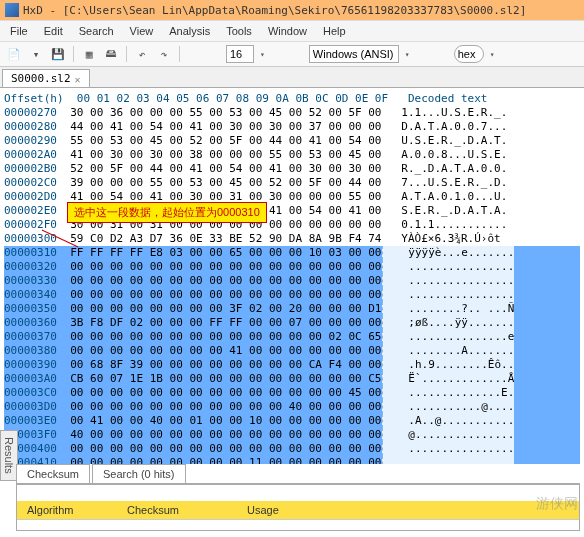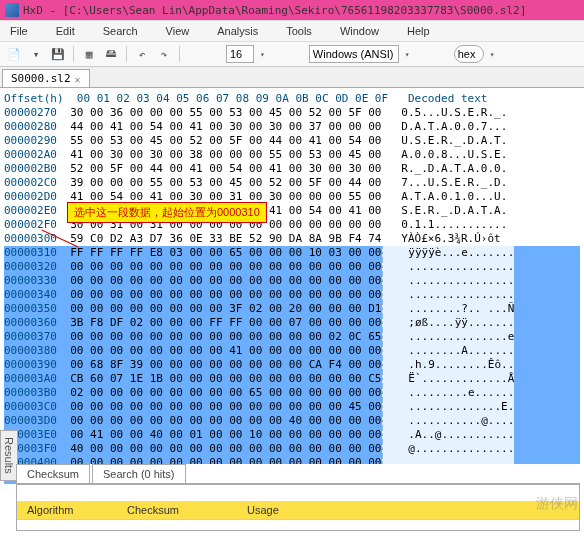--- a/index.html
+++ b/index.html
@@ -1,20 +1,20 @@
 <!DOCTYPE html>
 <html><head>
 <meta charset="utf-8">
 <style>
 * { margin: 0; padding: 0; box-sizing: border-box; font-family: Consolas, monospace; font-size: 11px; }
 body { background: #fff; width: 584px; height: 537px; overflow: hidden; position: relative; }
-.titlebar { background: #ec4899; border-bottom: 1px solid #ddd; padding: 3px 5px; display: flex; align-items: center; gap: 4px; }
+.titlebar { background: #fdba74; border-bottom: 1px solid #ddd; padding: 3px 5px; display: flex; align-items: center; gap: 4px; }
 .titlebar .icon-app { width: 14px; height: 14px; background: linear-gradient(135deg,#4a90d9,#2c5aa0); }
 .title-txt { color: #333; font-size: 11px; }
-.menubar { display: flex; gap: 16px; padding: 2px 4px; border-bottom: 1px solid #ddd; background: #f5f5f5; }
+.menubar { display: flex; gap: 4px; padding: 2px 4px; border-bottom: 1px solid #ddd; background: #f5f5f5; }
 .menubar span { padding: 2px 6px; color: #333; font-family: Arial, sans-serif; }
 .toolbar { display: flex; gap: 4px; padding: 3px 5px; border-bottom: 1px solid #ccc; background: #f8f8f8; align-items: center; }
 .tbtn { width: 18px; height: 18px; border: 1px solid transparent; display: flex; align-items: center; justify-content: center; color: #555; }
 .sep { width: 1px; height: 16px; background: #ccc; margin: 0 2px; }
 .inpbox { height: 18px; border: 1px solid #aaa; padding: 0 3px; background: #fff; font-family: Arial; margin-left: 40px; }
 .dd { display: flex; align-items: center; }
 .dd::after { content: "▾"; margin-left: 2px; color: #555; font-size: 8px; }
 .tabstrip { display: flex; border-bottom: 1px solid #aaa; background: #f0f0f0; padding: 2px 2px 0; }
 .tab { padding: 2px 8px; background: #fff; border: 1px solid #aaa; border-bottom: none; margin-right: 11px; position: relative; display: flex; gap: 4px; align-items: flex-end; }
 .tab .close { color: #888; font-size: 10px; }
@@ -83,41 +83,40 @@
     <span>S0000.sl2</span>
     <span class="close">✕</span>
   </div>
 </div>
 
 <div class="hex-area">
   <div class="callout">选中这一段数据，起始位置为0000310</div>
   <div class="callout-line"></div>
   <div class="hex-row hdr-row"><span class="offset">Offset(h)</span>  <span>00 01 02 03 04 05 06 07 08 09 0A 0B 0C 0D 0E 0F</span>   <span>Decoded text</span></div>
   <div id="hex-body">
-      <div class="hex-row"><span class="offset">00000270</span><span class="hex-bytes">  30 00 36 00 00 00 55 00 53 00 45 00 52 00 5F 00</span><span class="decoded">   0.5...U.S.E.R._.</span></div>
+      <div class="hex-row"><span class="offset">00000270</span><span class="hex-bytes">  30 00 36 00 00 00 55 00 53 00 45 00 52 00 5F 00</span><span class="decoded">   1.1...U.S.E.R._.</span></div>
       <div class="hex-row"><span class="offset">00000280</span><span class="hex-bytes">  44 00 41 00 54 00 41 00 30 00 30 00 37 00 00 00</span><span class="decoded">   D.A.T.A.0.0.7...</span></div>
       <div class="hex-row"><span class="offset">00000290</span><span class="hex-bytes">  55 00 53 00 45 00 52 00 5F 00 44 00 41 00 54 00</span><span class="decoded">   U.S.E.R._.D.A.T.</span></div>
       <div class="hex-row"><span class="offset">000002A0</span><span class="hex-bytes">  41 00 30 00 30 00 38 00 00 00 55 00 53 00 45 00</span><span class="decoded">   A.0.0.8...U.S.E.</span></div>
       <div class="hex-row"><span class="offset">000002B0</span><span class="hex-bytes">  52 00 5F 00 44 00 41 00 54 00 41 00 30 00 30 00</span><span class="decoded">   R._.D.A.T.A.0.0.</span></div>
       <div class="hex-row"><span class="offset">000002C0</span><span class="hex-bytes">  39 00 00 00 55 00 53 00 45 00 52 00 5F 00 44 00</span><span class="decoded">   7...U.S.E.R._.D.</span></div>
       <div class="hex-row"><span class="offset">000002D0</span><span class="hex-bytes">  41 00 54 00 41 00 30 00 31 00 30 00 00 00 55 00</span><span class="decoded">   A.T.A.0.1.0...U.</span></div>
       <div class="hex-row"><span class="offset">000002E0</span><span class="hex-bytes">  53 00 45 00 52 00 5F 00 44 00 41 00 54 00 41 00</span><span class="decoded">   S.E.R._.D.A.T.A.</span></div>
       <div class="hex-row"><span class="offset">000002F0</span><span class="hex-bytes">  30 00 31 00 31 00 00 00 00 00 00 00 00 00 00 00</span><span class="decoded">   0.1.1...........</span></div>
       <div class="hex-row"><span class="offset">00000300</span><span class="hex-bytes">  59 C0 D2 A3 D7 36 0E 33 BE 52 90 DA 8A 9B F4 74</span><span class="decoded">   YÀÒ£×6.3¾R.Ú›ôt</span></div>
       <div class="hex-row select-blue"><span class="offset">00000310</span><span class="hex-bytes">  FF FF FF FF E8 03 00 00 65 00 00 00 10 03 00 00</span><span class="decoded decoded-pane">   ÿÿÿÿè...e.......</span></div>
       <div class="hex-row select-blue"><span class="offset">00000320</span><span class="hex-bytes">  00 00 00 00 00 00 00 00 00 00 00 00 00 00 00 00</span><span class="decoded decoded-pane">   ................</span></div>
       <div class="hex-row select-blue"><span class="offset">00000330</span><span class="hex-bytes">  00 00 00 00 00 00 00 00 00 00 00 00 00 00 00 00</span><span class="decoded decoded-pane">   ................</span></div>
       <div class="hex-row select-blue"><span class="offset">00000340</span><span class="hex-bytes">  00 00 00 00 00 00 00 00 00 00 00 00 00 00 00 00</span><span class="decoded decoded-pane">   ................</span></div>
       <div class="hex-row select-blue"><span class="offset">00000350</span><span class="hex-bytes">  00 00 00 00 00 00 00 00 3F 02 00 20 00 00 00 D1</span><span class="decoded decoded-pane">   ........?.. ...Ñ</span></div>
       <div class="hex-row select-blue"><span class="offset">00000360</span><span class="hex-bytes">  3B F8 DF 02 00 00 00 FF FF 00 00 07 00 00 00 00</span><span class="decoded decoded-pane">   ;øß....ÿÿ.......</span></div>
       <div class="hex-row select-blue"><span class="offset">00000370</span><span class="hex-bytes">  00 00 00 00 00 00 00 00 00 00 00 00 00 02 0C 65</span><span class="decoded decoded-pane">   ...............e</span></div>
       <div class="hex-row select-blue"><span class="offset">00000380</span><span class="hex-bytes">  00 00 00 00 00 00 00 00 41 00 00 00 00 00 00 00</span><span class="decoded decoded-pane">   ........A.......</span></div>
       <div class="hex-row select-blue"><span class="offset">00000390</span><span class="hex-bytes">  00 68 8F 39 00 00 00 00 00 00 00 00 CA F4 00 00</span><span class="decoded decoded-pane">   .h.9........Êô..</span></div>
       <div class="hex-row select-blue"><span class="offset">000003A0</span><span class="hex-bytes">  CB 60 07 1E 1B 00 00 00 00 00 00 00 00 00 00 C5</span><span class="decoded decoded-pane">   Ë`.............Å</span></div>
-      <div class="hex-row select-blue"><span class="offset">000003B0</span><span class="hex-bytes">  02 00 00 00 00 00 00 00 00 65 00 00 00 00 00 00</span><span class="decoded decoded-pane">   .........e......</span></div>
       <div class="hex-row select-blue"><span class="offset">000003C0</span><span class="hex-bytes">  00 00 00 00 00 00 00 00 00 00 00 00 00 00 45 00</span><span class="decoded decoded-pane">   ..............E.</span></div>
       <div class="hex-row select-blue"><span class="offset">000003D0</span><span class="hex-bytes">  00 00 00 00 00 00 00 00 00 00 00 40 00 00 00 00</span><span class="decoded decoded-pane">   ...........@....</span></div>
       <div class="hex-row select-blue"><span class="offset">000003E0</span><span class="hex-bytes">  00 41 00 00 40 00 01 00 00 10 00 00 00 00 00 00</span><span class="decoded decoded-pane">   .A..@...........</span></div>
       <div class="hex-row select-blue"><span class="offset">000003F0</span><span class="hex-bytes">  40 00 00 00 00 00 00 00 00 00 00 00 00 00 00 00</span><span class="decoded decoded-pane">   @...............</span></div>
       <div class="hex-row select-blue"><span class="offset">00000400</span><span class="hex-bytes">  00 00 00 00 00 00 00 00 00 00 00 00 00 00 00 00</span><span class="decoded decoded-pane">   ................</span></div>
       <div class="hex-row select-blue"><span class="offset">00000410</span><span class="hex-bytes">  00 00 00 00 00 00 00 00 00 11 00 00 00 00 00 00</span><span class="decoded decoded-pane">   ................</span></div>
     </div>
 </div>
 
 <div class="sidebar-tab">Results</div>

